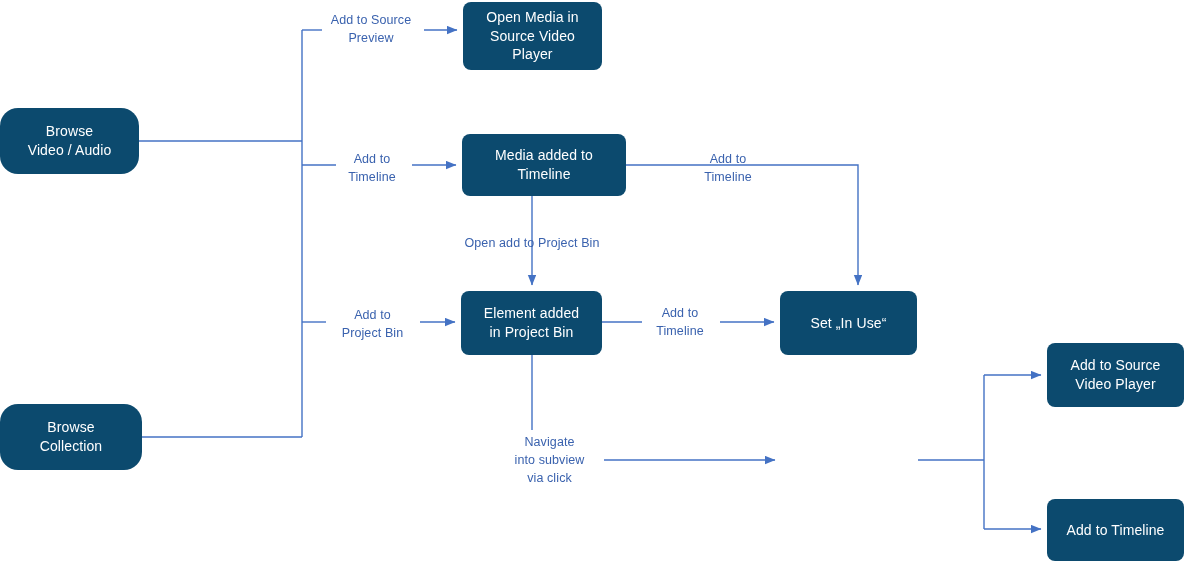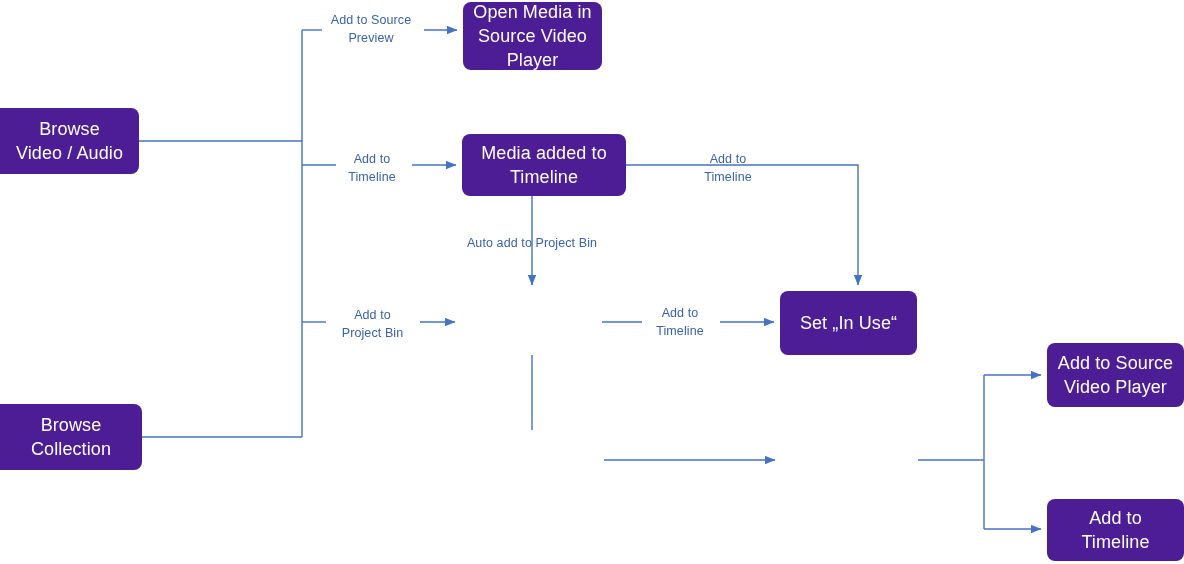--- a/index.html
+++ b/index.html
@@ -20,36 +20,37 @@
   #edges {
     position: absolute;
     left: 0;
     top: 0;
     width: 1184px;
     height: 564px;
   }
   .node {
     position: absolute;
     box-sizing: border-box;
-    background: #4c1d95;
+    background: #0c4a6e;
     color: #ffffff;
     border-radius: 8px;
     display: flex;
     align-items: center;
     justify-content: center;
     text-align: center;
-    font-size: 18px;
+    font-size: 14px;
     line-height: 1.35;
     letter-spacing: 0.1px;
     white-space: pre-line;
     padding: 14px 6px;
   }
   .node.sharpleft {
     border-top-left-radius: 0;
     border-bottom-left-radius: 0;
+    border-radius: 18px;
   }
   .edge-label {
     position: absolute;
     color: #3a62ae;
     font-size: 12.5px;
     line-height: 1.45;
     text-align: center;
     white-space: pre-line;
     letter-spacing: 0.1px;
   }
@@ -104,40 +105,45 @@
 
   <div class="node sharpleft" style="left:0px; top:404px; width:142px; height:66px;">Browse
 Collection</div>
 
   <div class="node" style="left:463px; top:2px; width:139px; height:68px;">Open Media in
 Source Video Player</div>
 
   <div class="node" style="left:462px; top:134px; width:164px; height:62px;">Media added to
 Timeline</div>
 
+  <div class="node" style="left:461px; top:291px; width:141px; height:64px;">Element added
+in Project Bin</div>
 
   <div class="node" style="left:780px; top:291px; width:137px; height:64px;">Set „In Use“</div>
 
 
   <div class="node" style="left:1047px; top:343px; width:137px; height:64px;">Add to Source
 Video Player</div>
 
   <div class="node" style="left:1047px; top:499px; width:137px; height:62px;">Add to Timeline</div>
 
   <div class="edge-label" style="left:324px; top:11px; width:94px;">Add to Source
 Preview</div>
 
   <div class="edge-label" style="left:340px; top:150px; width:64px;">Add to
 Timeline</div>
 
   <div class="edge-label" style="left:696px; top:150px; width:64px;">Add to
 Timeline</div>
 
-  <div class="edge-label" style="left:453px; top:234px; width:158px;">Auto add to Project Bin</div>
+  <div class="edge-label" style="left:453px; top:234px; width:158px;">Open add to Project Bin</div>
 
   <div class="edge-label" style="left:330px; top:306px; width:85px;">Add to
 Project Bin</div>
 
   <div class="edge-label" style="left:648px; top:304px; width:64px;">Add to
 Timeline</div>
 
+  <div class="edge-label" style="left:500px; top:433px; width:99px;">Navigate
+into subview
+via click</div>
 
 </div>
 
 </body></html>

